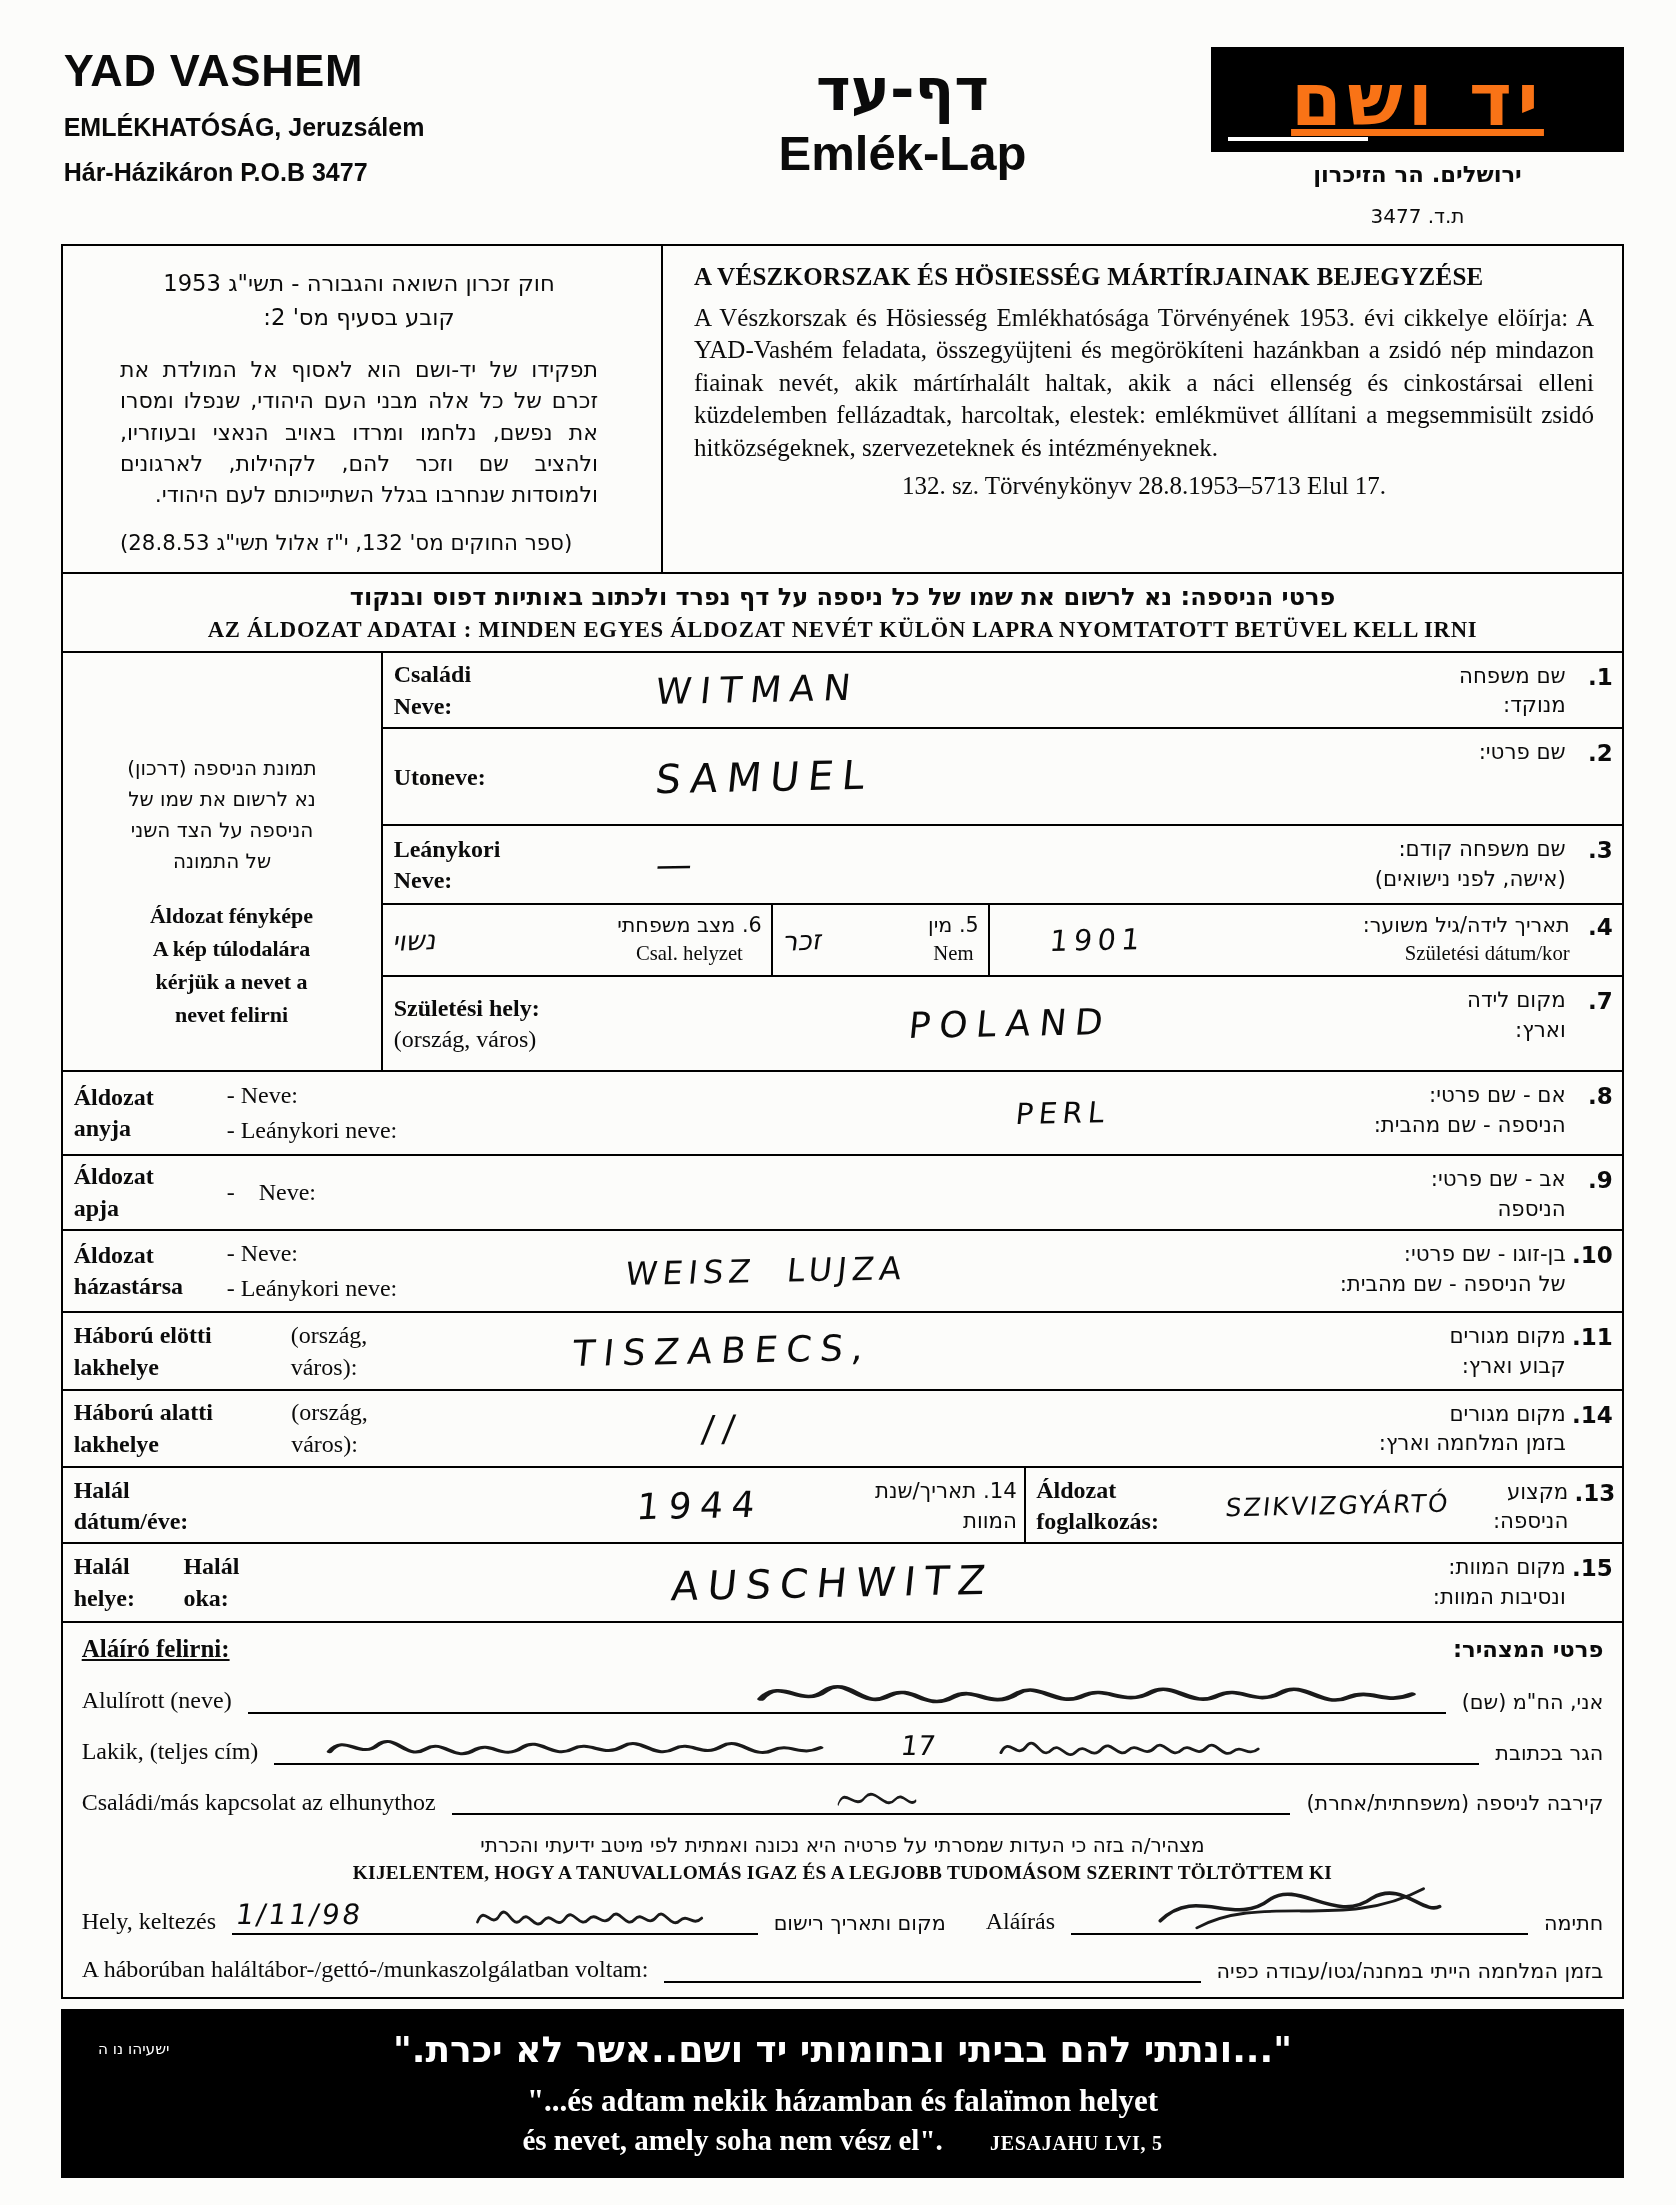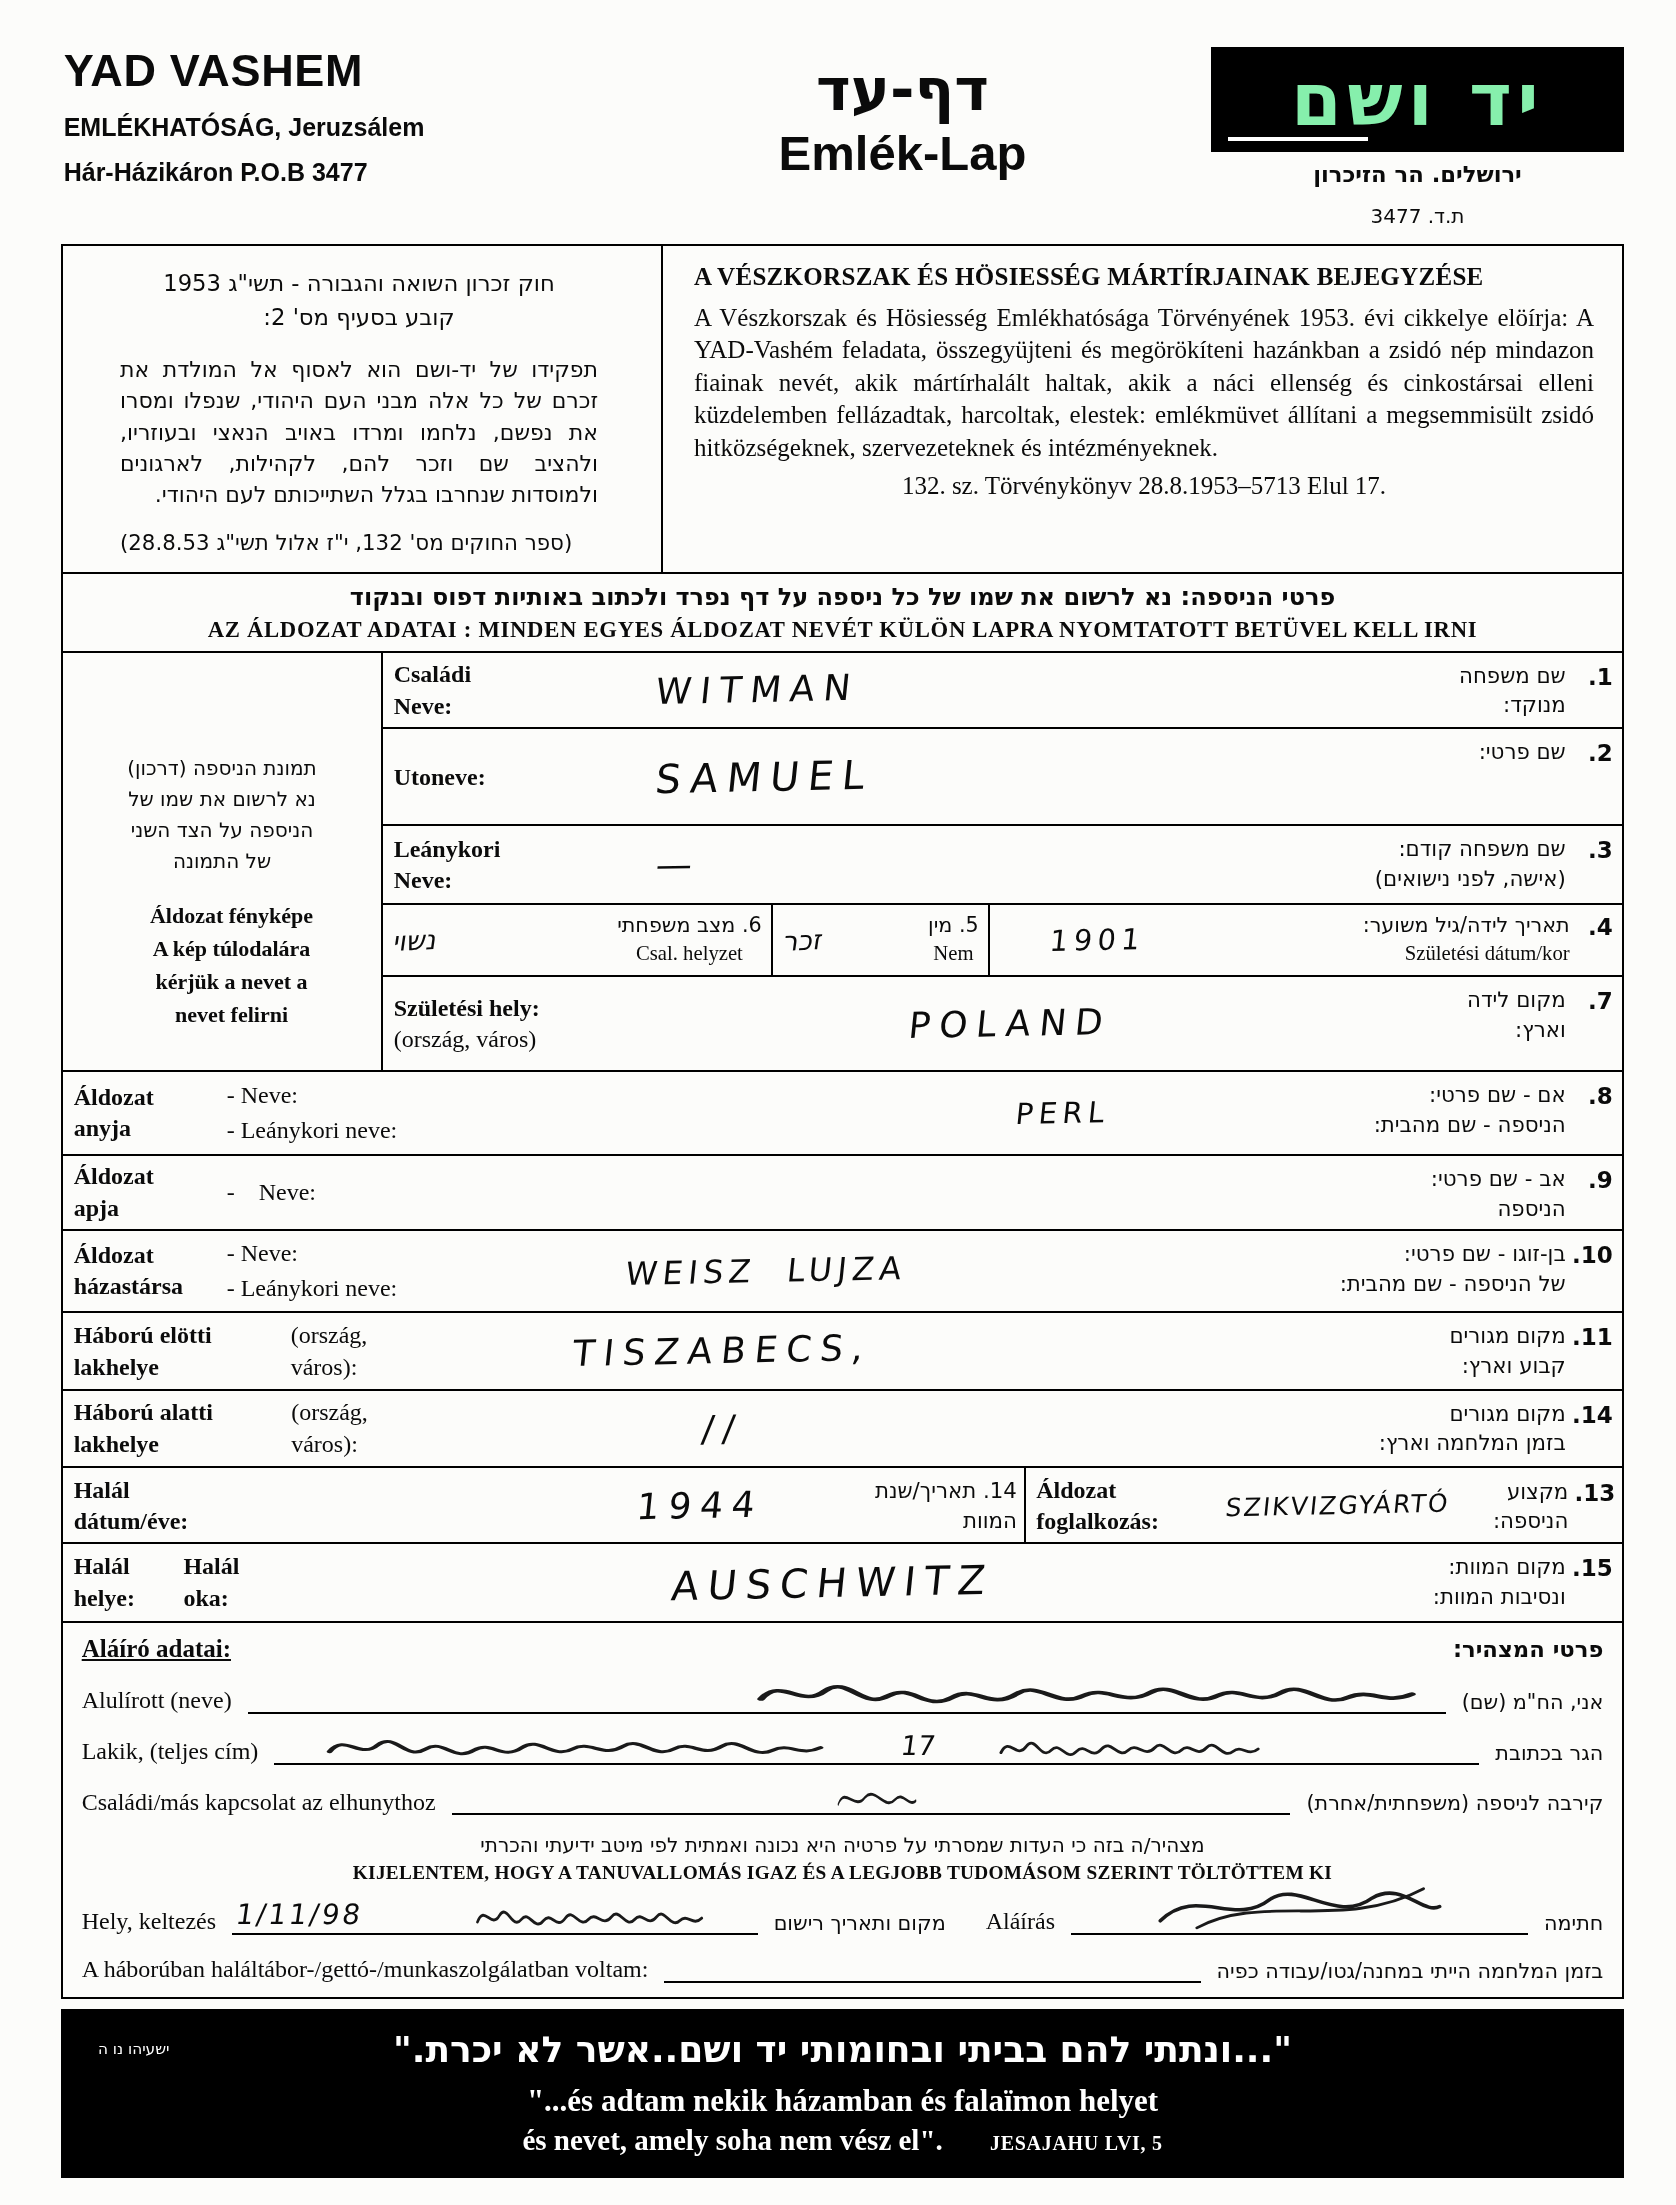--- a/index.html
+++ b/index.html
@@ -13,21 +13,21 @@
   
   .header { display:flex; align-items:flex-start; height:212px; }
   .h-left { width:533px; padding:17.3px 0 0 2.7px; }
   .org-name { font-family:"Liberation Sans", sans-serif; font-weight:bold; font-size:45px; letter-spacing:0.7px; }
   .org-sub { font-family:"Liberation Sans", sans-serif; font-weight:bold; font-size:25px; margin-top:16px; }
   .h-center { flex:1; text-align:center; padding-top:27px; }
   .title-he { font-size:59px; font-weight:bold; }
   .title-hu { font-family:"Liberation Sans", sans-serif; font-size:49px; font-weight:bold; margin-top:1.3px; }
   .h-right { width:413px; text-align:center; padding-top:18.7px; }
   .logo-box { background:#000; height:105px; display:flex; align-items:center; justify-content:center; position:relative; }
-  .logo-text { color:#86efac; font-size:73px; font-weight:bold; letter-spacing:5.3px; line-height:1; }
+  .logo-text { color:#f97316; font-size:73px; font-weight:bold; letter-spacing:5.3px; line-height:1;text-decoration:underline; }
   .logo-bar { position:absolute; left:17.3px; bottom:10.7px; width:140px; height:4px; background:#fff; }
   .logo-sub { font-size:22.7px; font-weight:bold; margin-top:9.3px; }
   .logo-sub2 { font-size:20px; font-weight:normal; margin-top:17px; }
 
   
   .law-box { border:2.7px solid #000; display:flex; margin-top:4px; }
   .law-left { width:600px; border-right:2px solid #000; padding:20px 63px 14.7px 57px; text-align:center; }
   .law-he-head { font-size:22.7px; line-height:1.5; }
   .law-he-body { font-size:22px; line-height:1.42; text-align:justify; margin-top:20px; }
   .law-he-footer { font-size:21.3px; line-height:1.4; text-align:left; margin-top:17.3px; }
@@ -421,21 +421,21 @@
         <div class="he-lines">
           <div>מקום המוות:</div>
           <div>ונסיבות המוות:</div>
         </div>
       </div>
     </div>
   </section>
 
   <section class="sig-box">
     <div class="sig-head">
-      <span class="sig-title">Aláíró adatai:</span>
+      <span class="sig-title">Aláíró felirni:</span>
       <span class="sig-title-he">פרטי המצהיר:</span>
     </div>
 
     <div class="sig-row">
       <span class="sig-label">Alulírott (neve)</span>
       <span class="fill">
         <svg class="scribble" style="left:42%;width:56%;height:48px;" viewBox="0 0 400 60" preserveAspectRatio="none">
           <path d="M6,40 C18,12 30,52 44,30 C58,10 66,54 82,36 C96,20 104,56 120,38 C134,22 142,54 158,34 C172,16 182,52 198,36 C212,22 222,50 238,32 C252,16 262,52 278,36 C292,22 300,50 316,32 C330,16 340,52 356,38 C370,26 378,48 394,34" stroke="#1a1a1a" stroke-width="4.5" fill="none" stroke-linecap="round"></path>
         </svg>
       </span>

